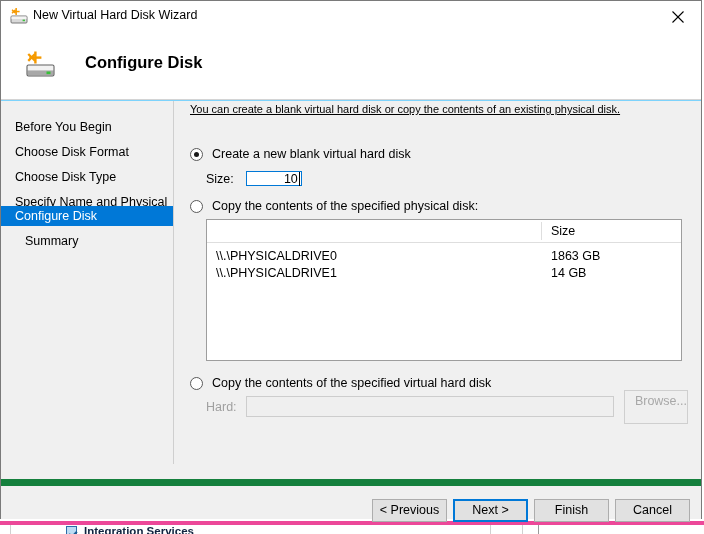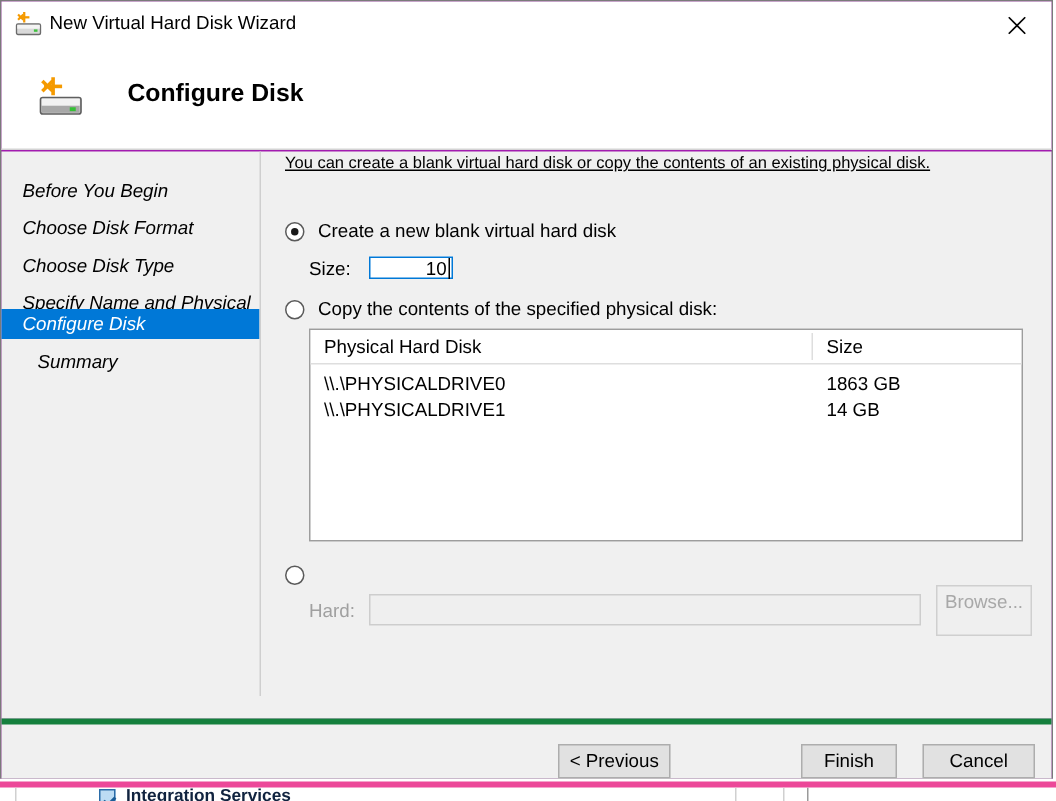--- a/index.html
+++ b/index.html
@@ -80,21 +80,21 @@
     position: absolute; left: 538px; top: 0; width: 1px; height: 13px;
     background: #9a9a9a;
   }
 
   
   #dialog {
     position: absolute;
     left: 0; top: 0;
     width: 702px;
     height: 519px;
-    background: #a21caf;
+    background: #7dd3fc;
     border: 1px solid #7a7a7a;
     box-sizing: border-box;
     z-index: 5;
   }
 
   
   #titlebar {
     position: absolute;
     left: 0; top: 0;
     width: 100%;
@@ -155,21 +155,20 @@
     height: 378px;
     background: #f0f0f0;
   }
 
   
   #sidebar {
     position: absolute;
     left: 0; top: 0;
     width: 172px;
     height: 100%;
-    font-style: italic;
   }
   #sidebar-divider {
     position: absolute;
     left: 172px; top: 0;
     width: 1px;
     height: 363px;
     background: #cfcfcf;
   }
   .nav-item {
     position: absolute;
@@ -352,32 +351,32 @@
     margin-left: 10px;
     width: 64px;
     height: 34px;
     border: 1px solid #cfcfcf;
     background: #efefef;
     color: #a8a8a8;
     font-family: "Liberation Sans", sans-serif;
     font-size: 12.5px;
     box-sizing: border-box;
     line-height: 21px;
-    text-align: center;
+    text-align: right;
   }
 
   
   #footer {
     position: absolute;
     left: 0;
     top: 478px;
     width: 100%;
     height: 40px;
     background: #f0f0f0;
-    border-top: 4px solid #15803d;
+    border-top: 7px solid #15803d;
     box-sizing: border-box;
   }
   .btn {
     position: absolute;
     top: 13px;
     height: 23px;
     border: 1px solid #adadad;
     background: #e1e1e1;
     font-family: "Liberation Sans", sans-serif;
     font-size: 12.5px;
@@ -478,46 +477,47 @@
         <span id="size-caret"></span>
       </div>
 
       <div class="radio-row" style="top:96px;">
         <span class="radio"></span>
         <span class="radio-label">Copy the contents of the specified physical disk:</span>
       </div>
 
       <div id="disk-table">
         <div id="table-head">
-          <span class="th c0">Physical Hard Disk</span>
           <span class="sep"></span>
           <span class="th c1">Size</span>
         </div>
         <div class="trow" style="margin-top:5px;">
           <span class="td c0">\\.\PHYSICALDRIVE0</span>
           <span class="td c1">1863 GB</span>
         </div>
         <div class="trow">
           <span class="td c0">\\.\PHYSICALDRIVE1</span>
           <span class="td c1">14 GB</span>
         </div>
       </div>
 
       <div class="radio-row" style="top:273px;">
         <span class="radio"></span>
+        <span class="radio-label">Copy the contents of the specified virtual hard disk</span>
       </div>
 
       <div id="path-row">
         <span id="path-label">Hard:</span>
         <input id="path-input" type="text" disabled="" value="" style="">
         <span id="browse-button">Browse...</span>
       </div>
 
     </div>
   </div>
 
   <div id="footer">
     <span class="btn" style="left:371px; width:75px;">&lt; Previous</span>
-    <span class="btn" style="left:533px; width:64px;">Finish</span>
+    <span class="btn default" style="left:452px; width:75px;">Next &gt;</span>
+    <span class="btn" style="left:533px; width:75px;">Finish</span>
     <span class="btn" style="left:614px; width:75px;">Cancel</span>
   </div>
 
 </div>
 
 </body></html>

